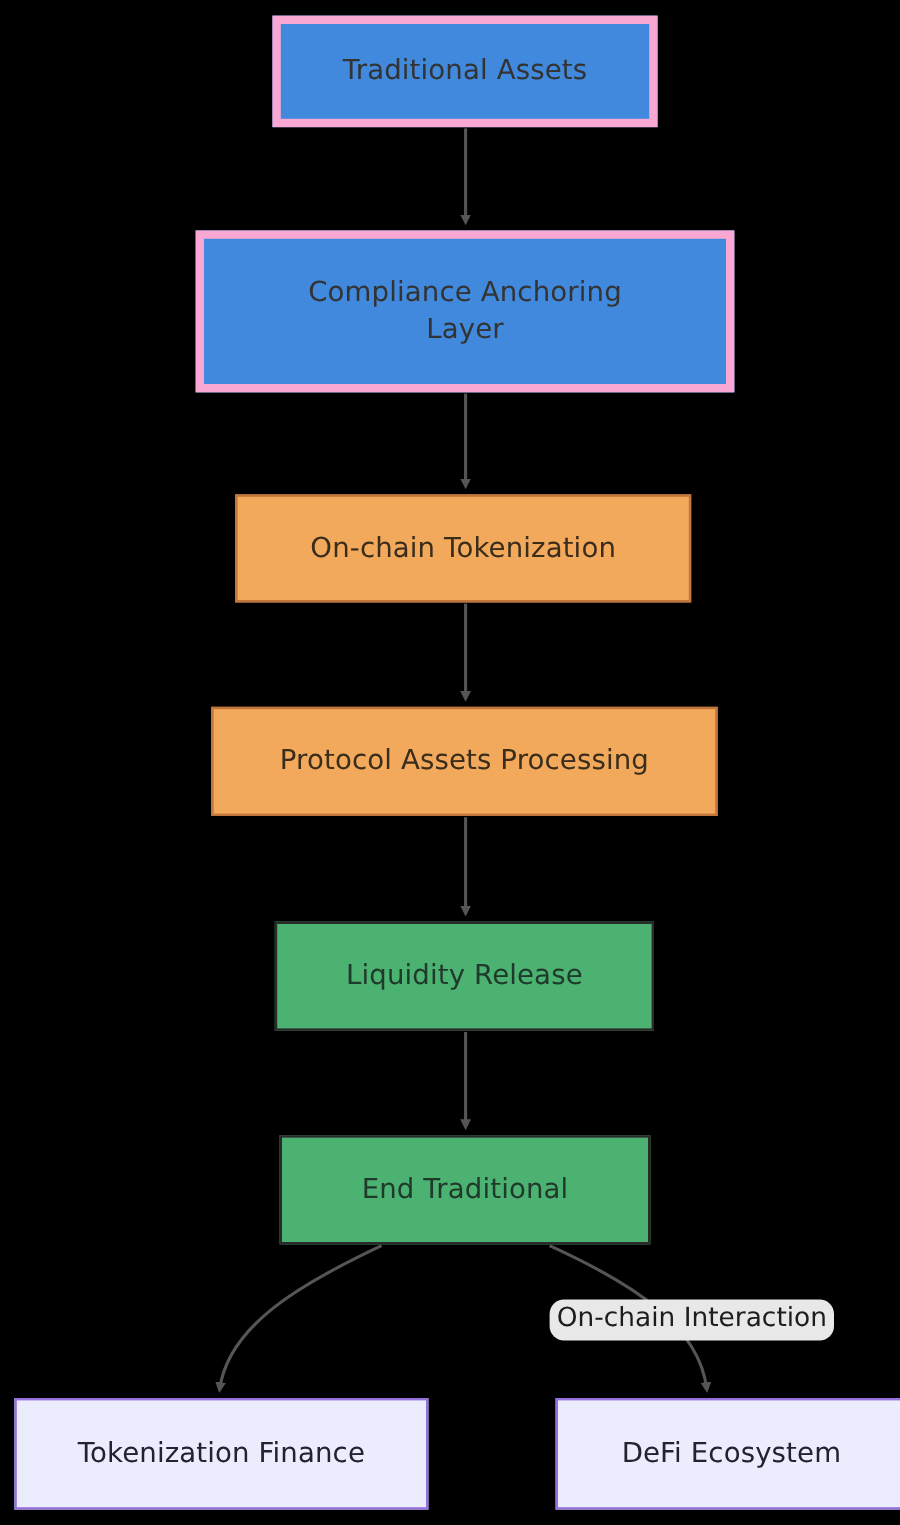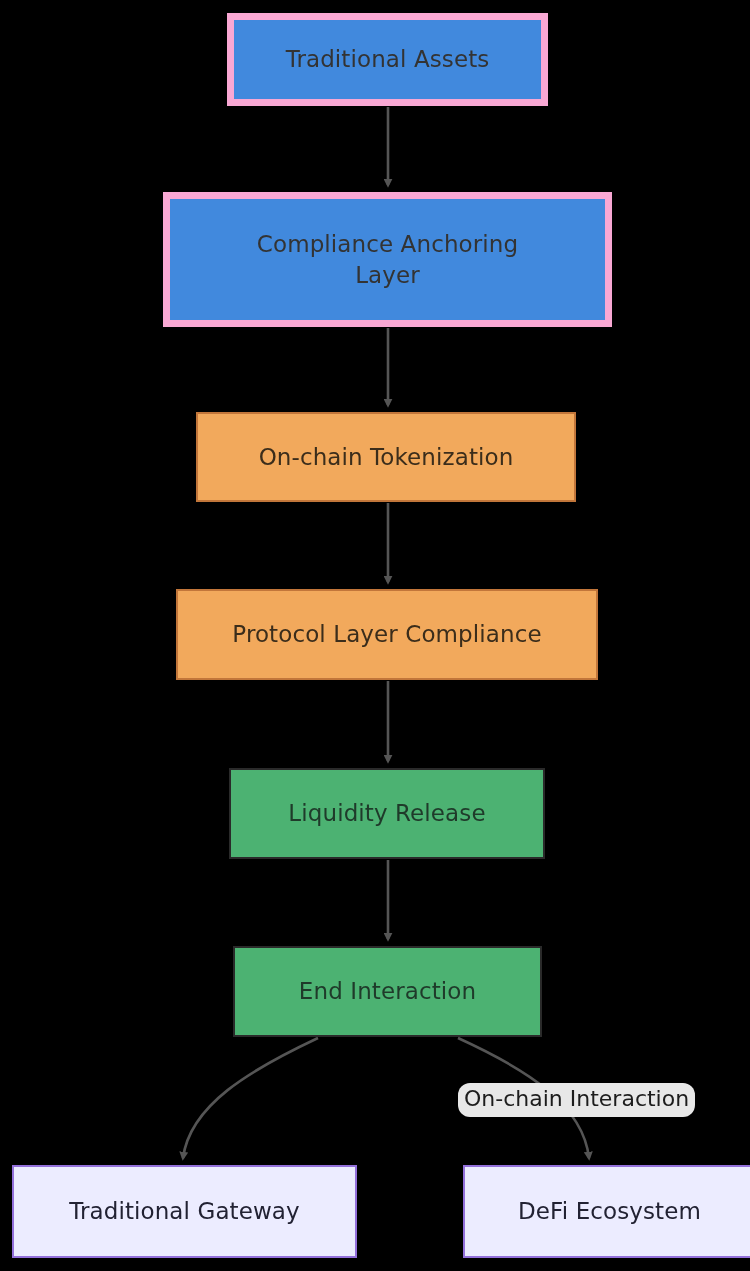--- a/index.html
+++ b/index.html
@@ -104,35 +104,35 @@
   <div class="node n-blue" style="left:163px; top:192px; width:449px; height:135px;">
     <span class="node-label">Compliance Anchoring
 Layer</span>
   </div>
 
   <div class="node n-orange" style="left:196px; top:412px; width:380px; height:90px;">
     <span class="node-label">On-chain Tokenization</span>
   </div>
 
   <div class="node n-orange" style="left:176px; top:589px; width:422px; height:91px;">
-    <span class="node-label">Protocol Layer Compliance</span>
+    <span class="node-label">Protocol Assets Processing</span>
   </div>
 
   <div class="node n-green" style="left:229px; top:768px; width:316px; height:91px;">
     <span class="node-label">Liquidity Release</span>
   </div>
 
   <div class="node n-green" style="left:233px; top:946px; width:309px; height:91px;">
-    <span class="node-label">End Interaction</span>
+    <span class="node-label">End Traditional</span>
   </div>
 
 
   <div class="edge-label" style="left:458px; top:1083px;border-radius:12px;">On-chain Interaction</div>
 
   <div class="node n-lav" style="left:12px; top:1165px; width:345px; height:93px;">
-    <span class="node-label">Traditional Gateway</span>
+    <span class="node-label">Tokenization Finance</span>
   </div>
 
   <div class="node n-lav" style="left:442px; top:1165px; width:293px; height:93px;margin-left:21px;">
     <span class="node-label">DeFi Ecosystem</span>
   </div>
 
 </div>
 
 </body></html>

